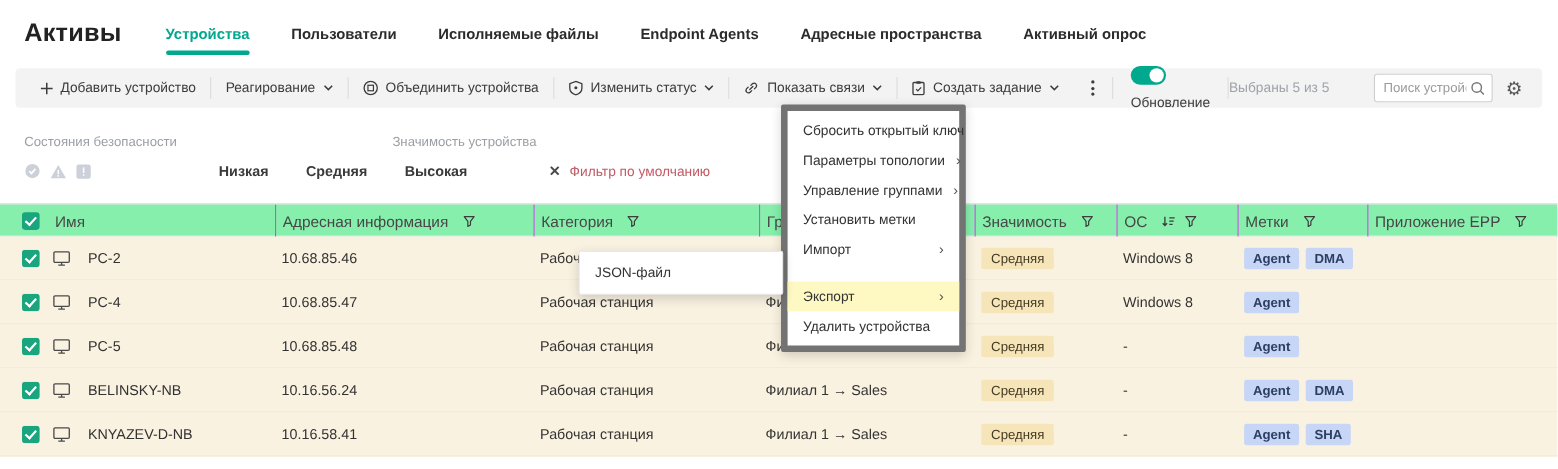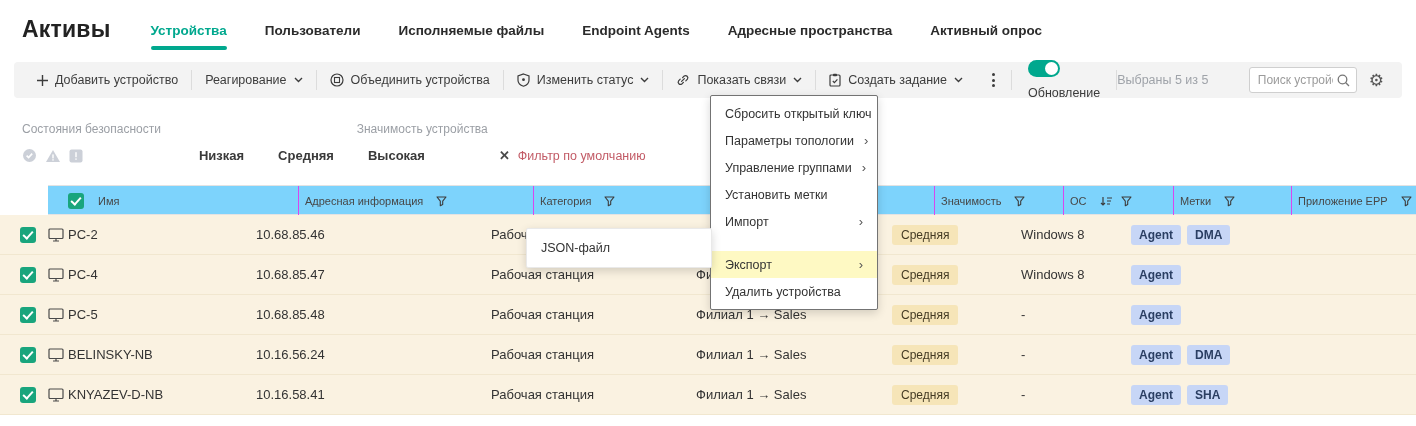--- a/index.html
+++ b/index.html
@@ -37,42 +37,42 @@
   .f-label { font-size:12px; color:#9b9fa5; margin-bottom:12px; white-space:nowrap;text-align:center; }
   .state-icons { display:flex; gap:8px; align-items:center; }
   .sev-row { display:flex; align-items:center; gap:34px; }
   .sev-val { font-size:13px; font-weight:700; color:#3a3a3a; cursor:pointer; }
   .default-filter { display:flex; align-items:center; gap:8px; margin-left:40px; cursor:pointer; }
   .default-filter .x { color:#4a4a4a; font-size:13px; font-weight:700; }
   .default-filter .txt { color:#c25b66; font-size:12.5px; }
 
   
   .grid { display:grid; grid-template-columns:44px 206px 235px 205px 196px 129px 110px 118px 1fr; align-items:center; }
-  .thead { position:absolute; left:0; right:0; top:185px; height:30px; background:#7dd3fc;
-    border-top:1px solid #e3e3e3; border-bottom:1px solid #e3e3e3; font-size:11px; color:#474747;margin-left:48px; }
+  .thead { position:absolute; left:0; right:0; top:185px; height:30px; background:#86efac;
+    border-top:1px solid #e3e3e3; border-bottom:1px solid #e3e3e3; font-size:14px; color:#474747; }
   .th { display:flex; align-items:center; gap:13px; height:30px; padding-left:6px; white-space:nowrap; overflow:hidden; }
   .th.sepline { border-left:1px solid #d946ef; }
   .th:first-child { padding-left:20px; }
   .tbody { position:absolute; left:0; right:0; top:215px; }
   .row { height:40px; background:#faf2e1; border-bottom:1px solid #f1e7cf; font-size:13px; color:#333; }
   .cell { display:flex; align-items:center; gap:8px; padding-left:6px; white-space:nowrap; overflow:hidden; }
   .cell.check { padding-left:20px; }
-  .name-cell { gap:4px; padding-left:4px; }
+  .name-cell { gap:16px; padding-left:4px; }
 
   .checkbox { width:16px; height:16px; border-radius:3px; background:#19a57d; position:relative; cursor:pointer; flex:none; }
   .checkbox::after { content:""; position:absolute; left:5px; top:2px; width:4px; height:8px;
     border:solid #fff; border-width:0 2px 2px 0; transform:rotate(42deg); }
 
   .badge-sev { background:#f6e5b8; border-radius:3px; padding:3px 9px; font-size:12px; color:#433a23; }
   .tagwrap { display:flex; gap:6px; }
   .badge-tag { background:#c7d6f6; border-radius:3px; padding:3px 8px; font-size:12px; font-weight:600; color:#2b3f63; }
 
   
   .menu { position:absolute; left:710px; top:95px; width:168px; background:#fff; z-index:30;
-    border:1px solid #737373; border-radius:2px; box-shadow:0 3px 10px rgba(0,0,0,.16); padding:4px 0; }
+    border:6px solid #737373; border-radius:2px; box-shadow:0 3px 10px rgba(0,0,0,.16); padding:4px 0; }
   .menu-item { display:flex; align-items:center; justify-content:space-between; height:27px;
     padding:0 14px; font-size:12.5px; color:#333; cursor:pointer; white-space:nowrap; }
   .menu-item:hover, .menu-item.hovered { background:#fef9c3;margin-top:16px; }
   .menu-item .arrow { color:#555; font-size:13px; margin-left:10px; }
   .submenu { position:absolute; left:526px; top:228px; width:186px; background:#fff; z-index:31;
     border:1px solid #e9e9e9; border-radius:2px; box-shadow:0 3px 10px rgba(0,0,0,.16); padding:5px 0; }
   .submenu .menu-item { height:28px; }
 
   .icn { flex:none; display:inline-flex; }
   svg { display:block; }

